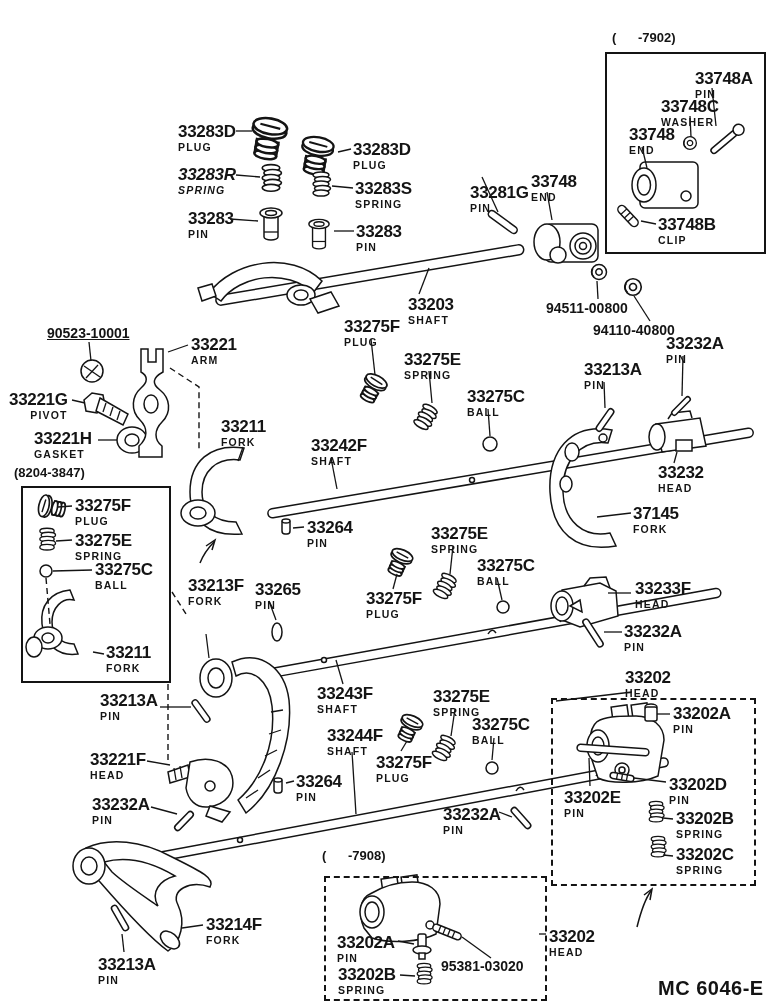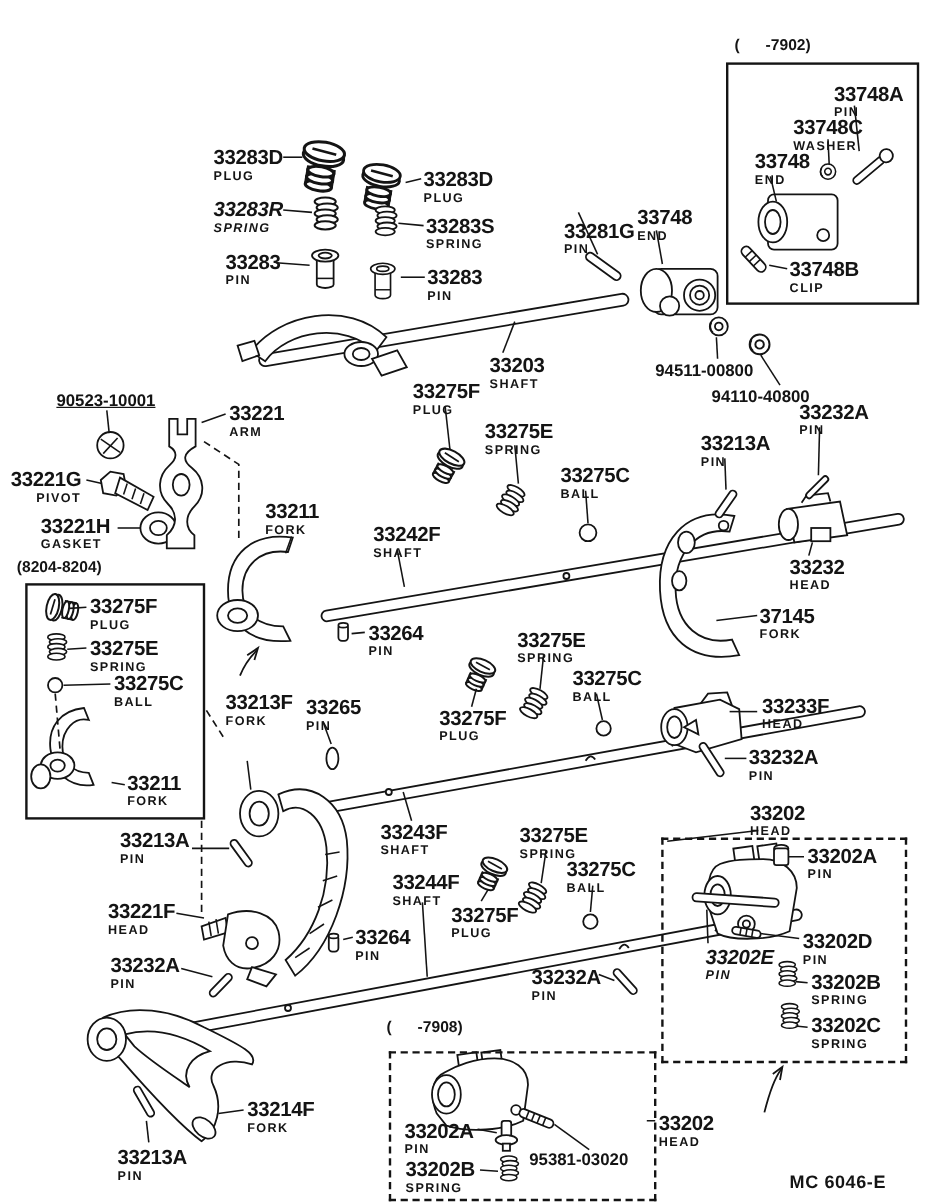--- a/index.html
+++ b/index.html
@@ -8,21 +8,21 @@
   #art{position:absolute;left:0;top:0;}
   .lbl{position:absolute;line-height:1;white-space:nowrap;}
   .lbl .num{font-size:17px;font-weight:700;letter-spacing:-0.3px;}
   .lbl.small .num{font-size:14px;letter-spacing:0;}
   .lbl .sub{font-size:10.5px;font-weight:700;letter-spacing:1.2px;margin-top:2px;}
   .boxframe{position:absolute;border:2px solid #141414;}
   .boxframe.dashed{border:2px dashed #141414;}
   .caption{position:absolute;font-size:13px;font-weight:700;white-space:pre;line-height:1;}
   #title{position:absolute;left:58px;top:62px;font-size:16.5px;font-weight:700;
          border-bottom:2px solid #141414;padding-bottom:4px;letter-spacing:0.2px;}
-  #figcode{position:absolute;left:658px;top:977px;font-size:15px;font-weight:700;letter-spacing:0.5px;}
+  #figcode{position:absolute;left:658px;top:977px;font-size:20px;font-weight:700;letter-spacing:0.5px;}
   svg .s{stroke:#141414;stroke-width:1.5;fill:#fff;}
   svg .sn{stroke:#141414;stroke-width:1.5;fill:none;}
   svg .ld{stroke:#141414;stroke-width:1.3;}
   svg .dsh{stroke:#141414;stroke-width:1.4;fill:none;stroke-dasharray:6 4;}
 </style>
 </head>
 <body>
 
 <div id="page">
 
@@ -365,21 +365,21 @@
       <line class="ld" x1="546" y1="934" x2="539" y2="934"></line>
       <line class="ld" x1="203" y1="925" x2="182" y2="928"></line>
       <line class="ld" x1="124" y1="952" x2="122" y2="934"></line>
     </g>
   </svg>
 
   <div id="boxes">
       <div class="boxframe" style="left: 605px; top: 52px; width: 157px; height: 198px;"></div>
       <div class="caption" style="left: 612px; top: 31px;">(      -7902)</div>
       <div class="boxframe" style="left: 21px; top: 486px; width: 146px; height: 193px;"></div>
-      <div class="caption" style="left: 14px; top: 466px;">(8204-8204)</div>
+      <div class="caption" style="left: 14px; top: 466px;">(8204-3847)</div>
       <div class="boxframe dashed" style="left: 551px; top: 698px; width: 201px; height: 184px;"></div>
       <div class="boxframe dashed" style="left: 324px; top: 876px; width: 219px; height: 121px;"></div>
       <div class="caption" style="left: 322px; top: 849px;">(      -7908)</div>
     </div>
   <div id="labels">
       <div class="lbl" style="left: 178px; top: 123px;">
         <div class="num">33283D</div>
         <div class="sub">PLUG</div>
       </div>
       <div class="lbl" style="left: 353px; top: 141px;">
@@ -576,21 +576,21 @@
         <div class="sub">PIN</div>
       </div>
       <div class="lbl" style="left: 443px; top: 806px;">
         <div class="num">33232A</div>
         <div class="sub">PIN</div>
       </div>
       <div class="lbl" style="left: 673px; top: 705px;">
         <div class="num">33202A</div>
         <div class="sub">PIN</div>
       </div>
-      <div class="lbl" style="left: 588px; top: 789px; font-style: italic;">
+      <div class="lbl" style="left: 564px; top: 789px;">
         <div class="num">33202E</div>
         <div class="sub">PIN</div>
       </div>
       <div class="lbl" style="left: 669px; top: 776px;">
         <div class="num">33202D</div>
         <div class="sub">PIN</div>
       </div>
       <div class="lbl" style="left: 676px; top: 810px;">
         <div class="num">33202B</div>
         <div class="sub">SPRING</div>

